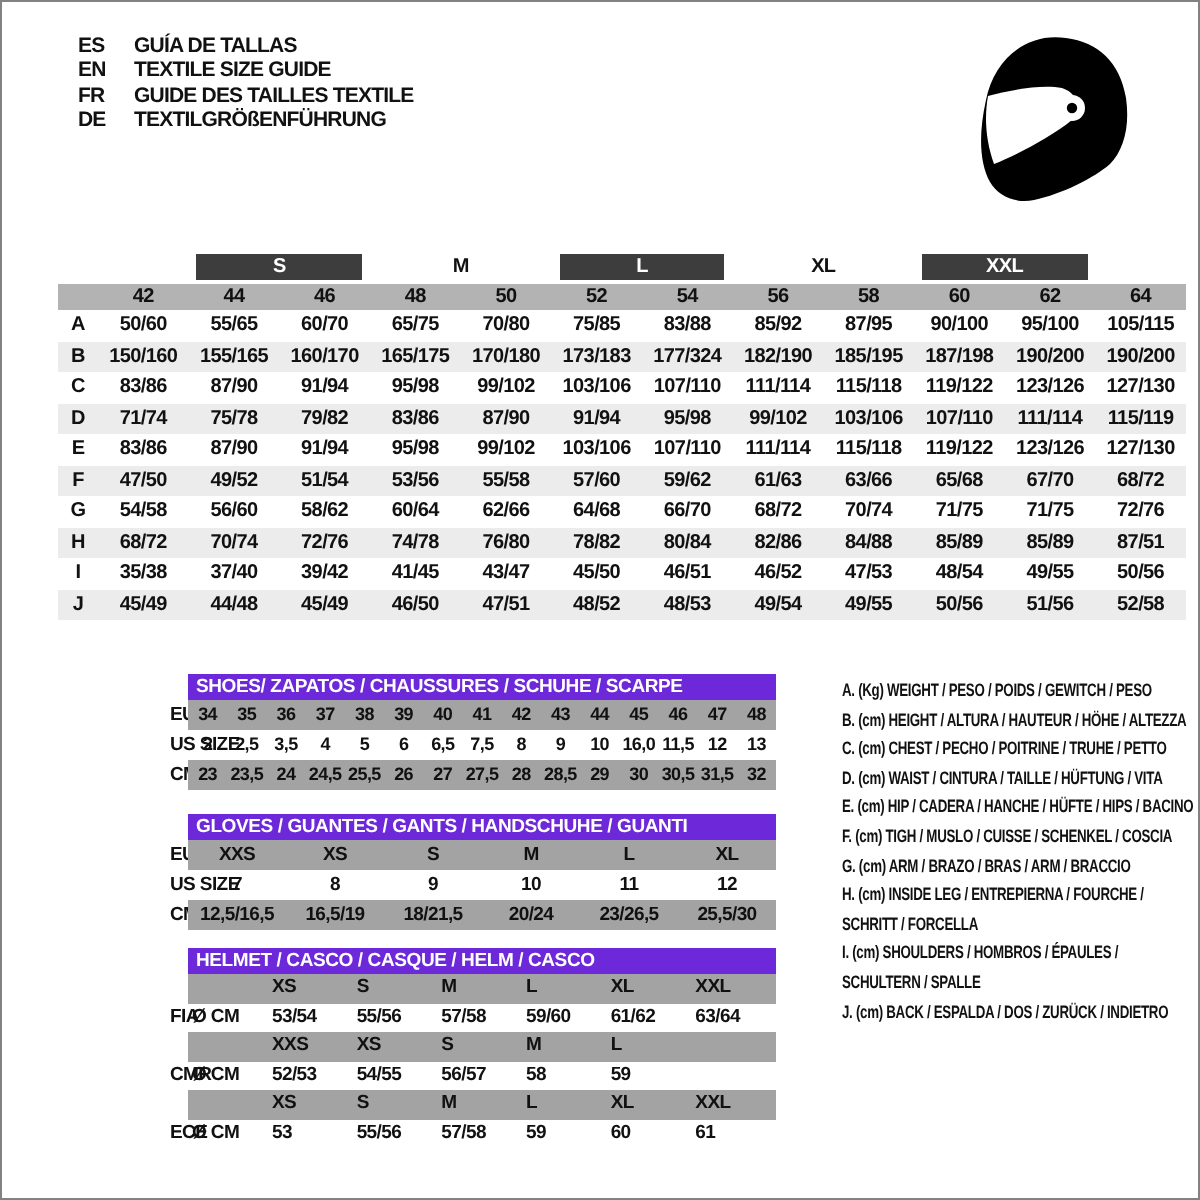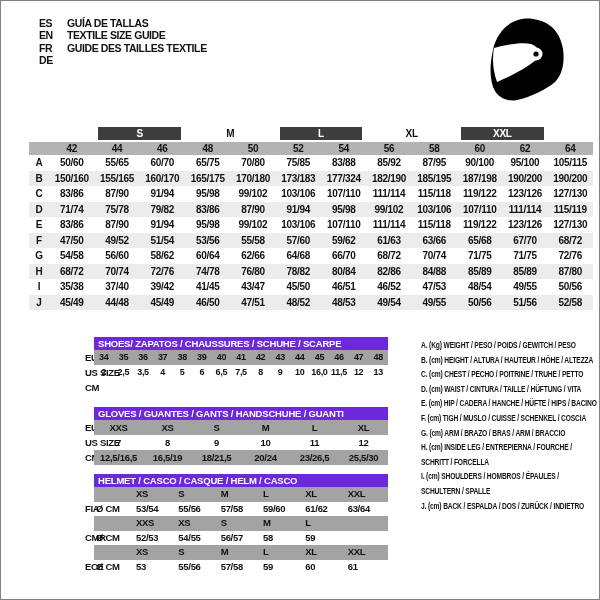--- a/index.html
+++ b/index.html
@@ -62,20 +62,21 @@
       <div class="lang-row">
         <div class="lang-code">EN</div>
         <div class="lang-title">TEXTILE SIZE GUIDE</div>
       </div>
       <div class="lang-row">
         <div class="lang-code">FR</div>
         <div class="lang-title">GUIDE DES TAILLES TEXTILE</div>
       </div>
       <div class="lang-row">
         <div class="lang-code">DE</div>
+        <div class="lang-title">TEXTILGRÖßENFÜHRUNG</div>
       </div>
     </div>
 
   <svg class="helmet-icon" width="80" height="88" viewBox="0 0 80 88" aria-hidden="true">
     <path d="M46,3 C26,0 10,14 6,34 C2,52 3,66 8,75 C12,82 21,86 30,84
              C44,81 60,73 68,66 C75,59 78,47 76,33 C73,15 62,5 46,3 Z" fill="#000"></path>
     <path d="M7,32 C18,29 34,26 44,28 C50,30 52,34 51,39 L49,44
              C38,53 20,62 10,66 C6,55 5,43 7,32 Z" fill="#fff"></path>
     <circle cx="49" cy="38" r="6.5" fill="#fff"></circle>
     <circle cx="49" cy="38" r="2.6" fill="#000"></circle>
@@ -218,21 +219,21 @@
           <div>70/74</div>
           <div>72/76</div>
           <div>74/78</div>
           <div>76/80</div>
           <div>78/82</div>
           <div>80/84</div>
           <div>82/86</div>
           <div>84/88</div>
           <div>85/89</div>
           <div>85/89</div>
-          <div>87/80</div>
+          <div>87/51</div>
         </div>
         <div class="grid13 mrow">
           <div>I</div>
           <div>35/38</div>
           <div>37/40</div>
           <div>39/42</div>
           <div>41/45</div>
           <div>43/47</div>
           <div>45/50</div>
           <div>46/51</div>
@@ -295,20 +296,37 @@
           <div>6,5</div>
           <div>7,5</div>
           <div>8</div>
           <div>9</div>
           <div>10</div>
           <div>16,0</div>
           <div>11,5</div>
           <div>12</div>
           <div>13</div>
         </div>
+        <div class="srow stripe">
+          <div>23</div>
+          <div>23,5</div>
+          <div>24</div>
+          <div>24,5</div>
+          <div>25,5</div>
+          <div>26</div>
+          <div>27</div>
+          <div>27,5</div>
+          <div>28</div>
+          <div>28,5</div>
+          <div>29</div>
+          <div>30</div>
+          <div>30,5</div>
+          <div>31,5</div>
+          <div>32</div>
+        </div>
       </div>
   </div>
 
   <div class="row-labels gloves-labels" id="gloves-labels">
       <div class="rl">EU SIZE</div>
       <div class="rl">US SIZE</div>
       <div class="rl">CM</div>
     </div>
   <div class="sub-table gloves-table">
     <div class="bar">GLOVES / GUANTES / GANTS / HANDSCHUHE / GUANTI</div>

